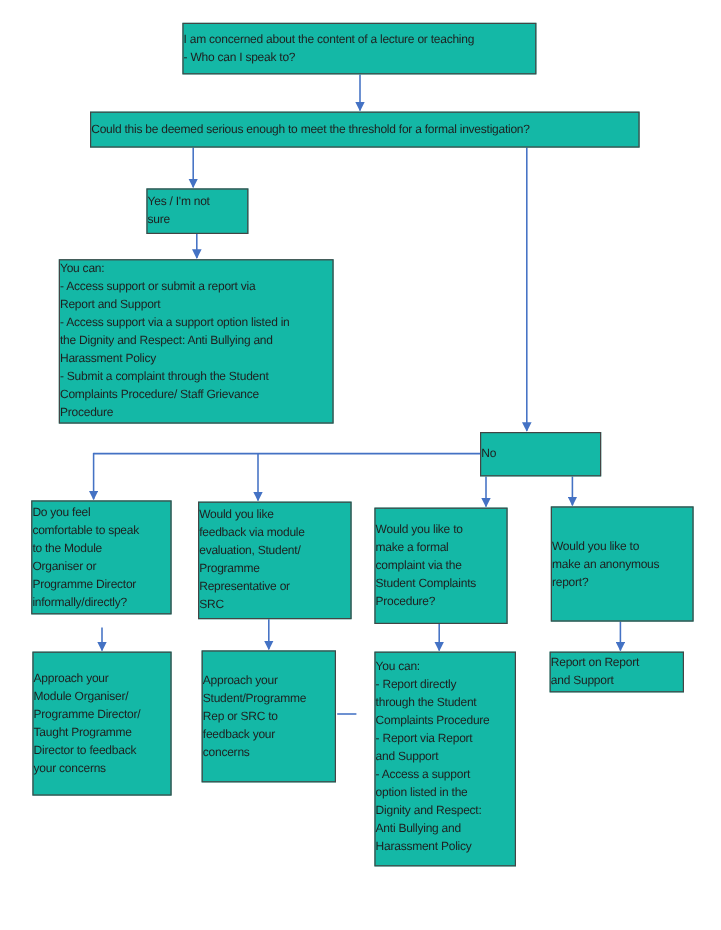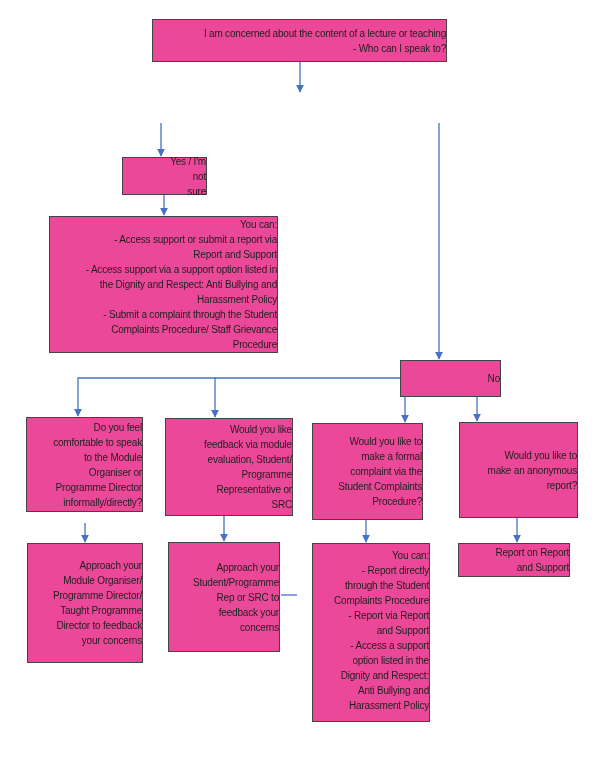--- a/index.html
+++ b/index.html
@@ -13,25 +13,25 @@
   }
   #connectors {
     position: absolute;
     left: 0; top: 0;
     width: 601px; height: 775px;
   }
   .node {
     position: absolute;
     box-sizing: border-box;
     border: 1px solid #444444;
-    background: #ec4899;
+    background: #14b8a6;
     display: flex;
     align-items: center;
     justify-content: center;
-    text-align: right;
+    text-align: left;
     color: #1f1f1f;
     font-size: 10px;
     line-height: 15px;
     letter-spacing: -0.2px;
   }
   .node.align-top { align-items: flex-start; padding-top: 4px; }
   .node-text { white-space: pre-line; width: 100%; }
 </style>
 </head>
 <body>
@@ -58,22 +58,25 @@
     <path d="M 366 520 V 542" marker-end="url(#arrow)" stroke-width="1.3" stroke="#4472C4"></path>
     <path d="M 517 518 V 542" marker-end="url(#arrow)" stroke-width="1.3" stroke="#4472C4"></path>
     <path d="M 281 595 H 297" stroke-width="1.3" stroke="#4472C4"></path>
   </svg>
 
   <div class="node" style="left:152px; top:19px; width:295px; height:43px;">
     <span class="node-text">I am concerned about the content of a lecture or teaching
 - Who can I speak to?</span>
   </div>
 
+  <div class="node" style="left:75px; top:93px; width:458px; height:30px;">
+    <span class="node-text">Could this be deemed serious enough to meet the threshold for a formal investigation?</span>
+  </div>
 
-  <div class="node" style="left:122px; top:157px; width:85px; height:38px;padding-left:44px;">
+  <div class="node" style="left:122px; top:157px; width:85px; height:38px;">
     <span class="node-text">Yes / I'm not
 sure</span>
   </div>
 
   <div class="node" style="left:49px; top:216px; width:229px; height:137px;">
     <span class="node-text">You can:
 - Access support or submit a report via
 Report and Support
 - Access support via a support option listed in
 the Dignity and Respect: Anti Bullying and

